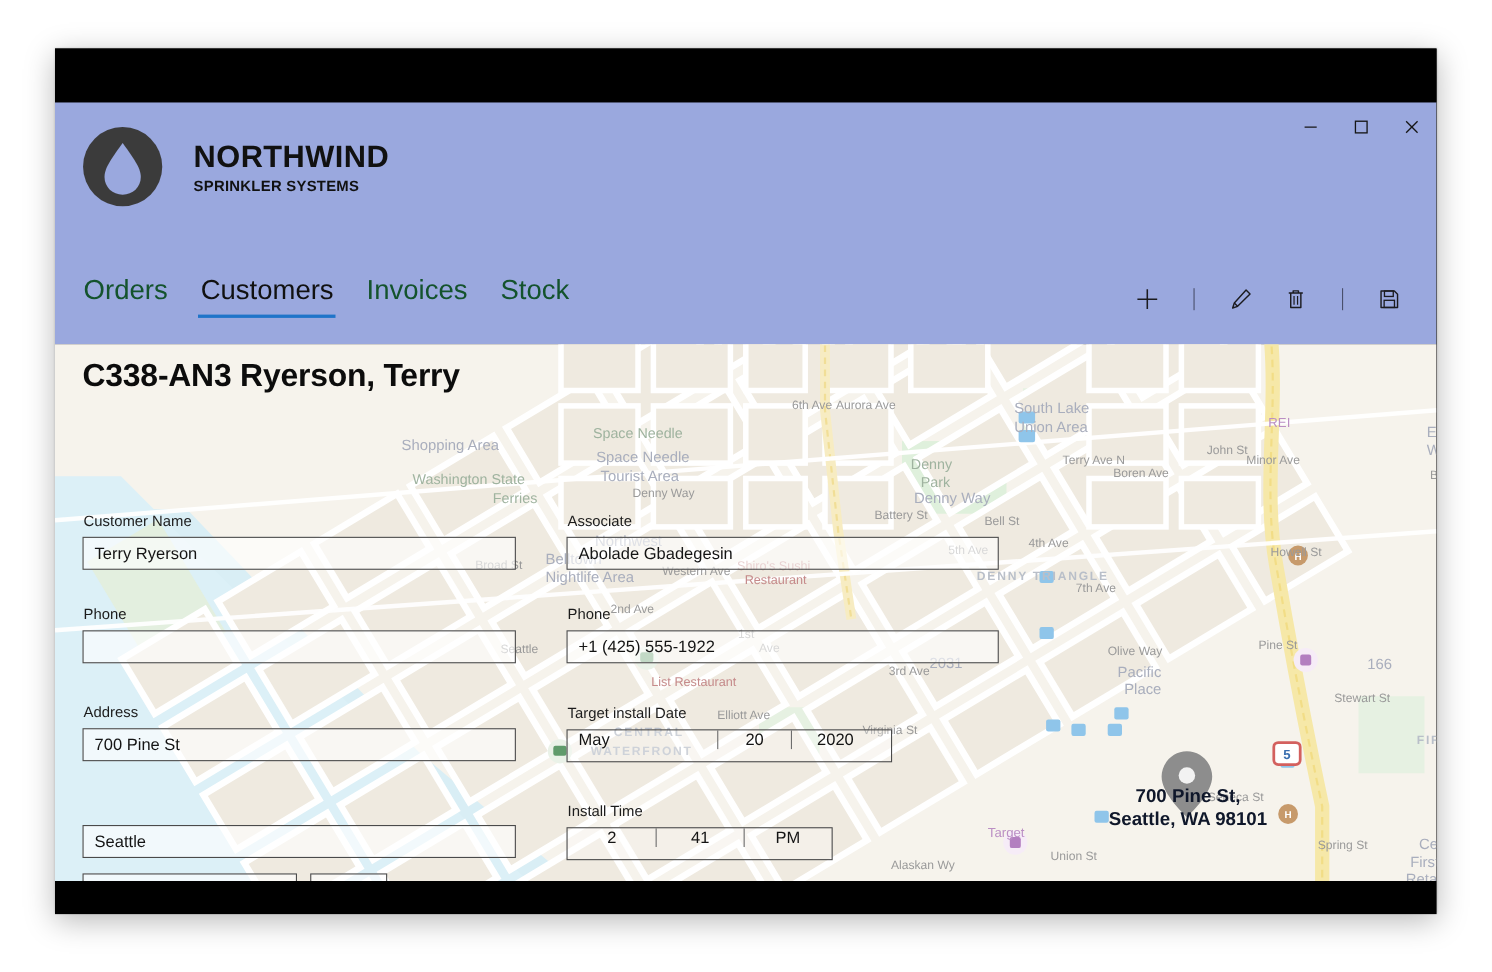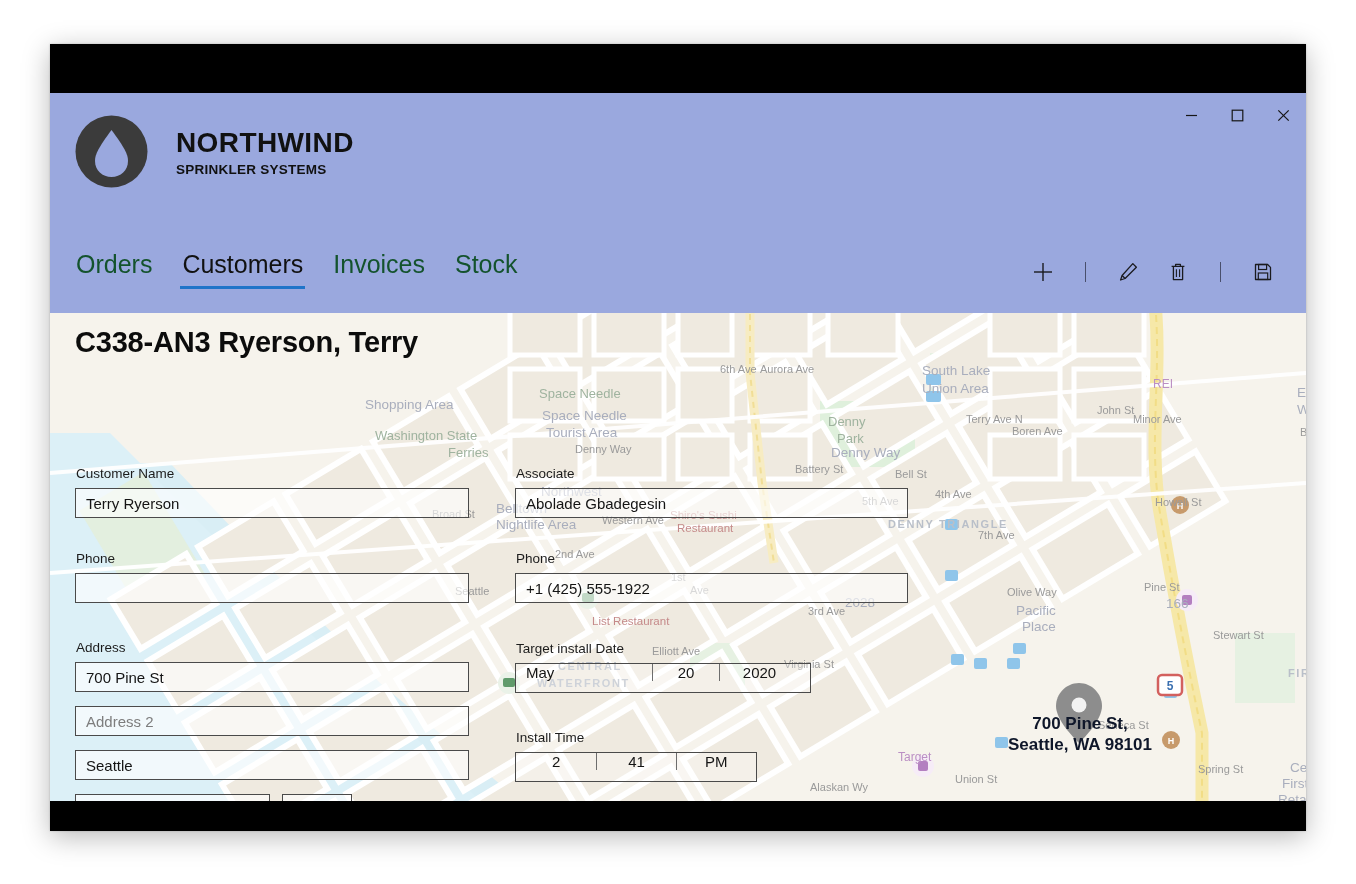--- a/index.html
+++ b/index.html
@@ -493,24 +493,24 @@
             <div class="mlabel ml-dist" style="left: 972px; top: 306px;">Place</div>
             <div class="mlabel ml-shop" style="left: 848px; top: 437px;">Target</div>
             <div class="mlabel ml-street" style="left: 905px; top: 460px;">Union St</div>
             <div class="mlabel ml-area" style="left: 1238px; top: 354px;">FIRST HI</div>
             <div class="mlabel ml-dist" style="left: 1240px; top: 447px;">Central</div>
             <div class="mlabel ml-dist" style="left: 1232px; top: 463px;">First Hill</div>
             <div class="mlabel ml-dist" style="left: 1228px; top: 479px;">Retail Area</div>
             <div class="mlabel ml-dist" style="left: 1247px; top: 72px;">East</div>
             <div class="mlabel ml-dist" style="left: 1247px; top: 89px;">Way</div>
             <div class="mlabel ml-street" style="left: 405px; top: 272px;">Seattle</div>
-            <div class="mlabel ml-dist" style="left: 795px; top: 282px;">2028</div>
+            <div class="mlabel ml-dist" style="left: 795px; top: 282px;">2031</div>
             <div class="mlabel ml-street" style="left: 621px; top: 258px;">1st</div>
             <div class="mlabel ml-street" style="left: 592px; top: 271px; margin-left: 48px;">Ave</div>
-            <div class="mlabel ml-dist" style="left: 1116px; top: 283px;">166</div>
+            <div class="mlabel ml-dist" style="left: 1193px; top: 283px;">166</div>
             <div class="mlabel ml-street" style="left: 1163px; top: 316px;">Stewart St</div>
             <div class="mlabel ml-street" style="left: 1250px; top: 113px;">Bellevue Ave</div>
             <div class="mlabel ml-street" style="left: 1083px; top: 100px;">Minor Ave</div>
             <div class="mlabel ml-street" style="left: 962px; top: 112px;">Boren Ave</div>
             <div class="mlabel ml-street" style="left: 916px; top: 100px;">Terry Ave N</div>
             <div class="mlabel ml-street" style="left: 1105px; top: 183px;">Howell St</div>
             <div class="mlabel ml-street" style="left: 957px; top: 273px;">Olive Way</div>
             <div class="mlabel ml-street" style="left: 1094px; top: 268px;">Pine St</div>
             <div class="mlabel ml-street" style="left: 1048px; top: 406px;">Seneca St</div>
             <div class="mlabel ml-street" style="left: 1148px; top: 450px;">Spring St</div>
@@ -539,21 +539,20 @@
           <div id="record-title">C338-AN3 Ryerson, Terry</div>
 
           <div class="field-label" style="left:26px; top:153px;">Customer Name</div>
           <div class="txtbox" style="left:25px; top:175px; width:394px;">Terry Ryerson</div>
 
           <div class="field-label" style="left:26px; top:238px;">Phone</div>
           <div class="txtbox" style="left:25px; top:260px; width:394px;"></div>
 
           <div class="field-label" style="left:26px; top:327px;">Address</div>
           <div class="txtbox" style="left:25px; top:349px; width:394px;">700 Pine St</div>
-          <div class="txtbox placeholder" style="left:25px; top:393px; width:394px;">Address 2</div>
           <div class="txtbox" style="left:25px; top:437px; width:394px;">Seattle</div>
           <div class="txtbox" style="left:25px; top:481px; width:195px;">98101</div>
 
           <div id="state-combo" style="left:232px; top:481px; width:70px;">
             <span>WA</span>
 
           </div>
 
           <div class="field-label" style="left:466px; top:153px;">Associate</div>
           <div class="txtbox" style="left:465px; top:175px; width:393px;">Abolade Gbadegesin</div>

